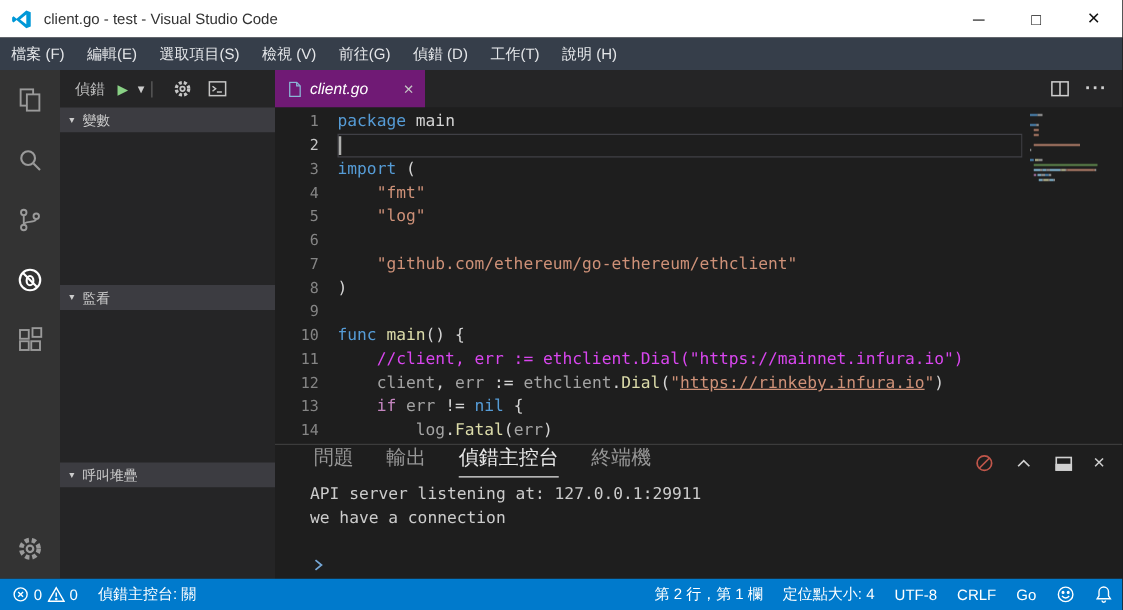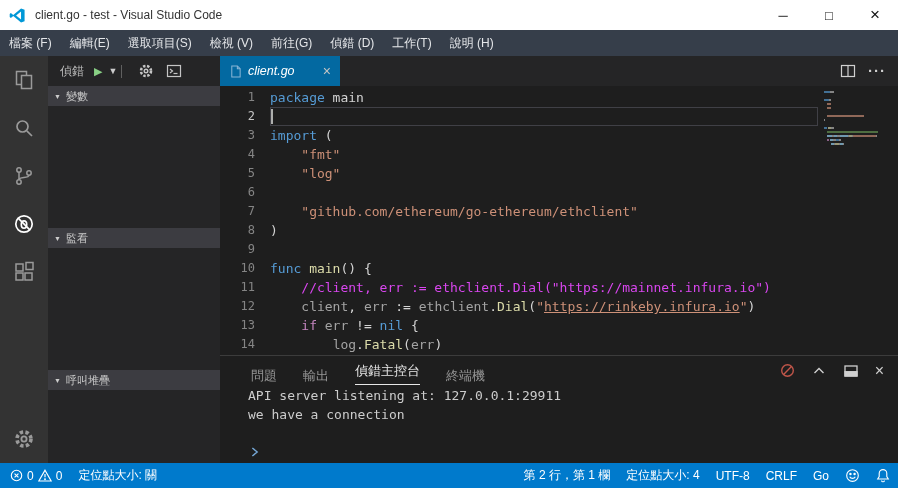--- a/index.html
+++ b/index.html
@@ -38,21 +38,21 @@
   .sb-tool-icon { display:flex; margin-right:12px; color:#c5c5c5; }
   .sec-header { height:20px; flex:none; background:#3c3c41; display:flex; align-items:center;
                 padding-left:6px; color:#cccccc; font-size:11px; font-weight:normal; }
   .sec-chev { font-size:7px; margin-right:5px; color:#cccccc; }
   .sec-body { background:#252526; flex:none; }
   .body-vars { height:122px; } .body-watch { height:122px; } .body-stack { flex:1; }
 
   
   .editor-group { flex:1; display:flex; flex-direction:column; min-width:0; }
   .tabbar { height:30px; flex:none; background:#252526; display:flex; align-items:stretch; }
-  .tab { width:120px; background:#0369a1; display:flex; align-items:center; padding:0 9px; }
+  .tab { width:120px; background:#701a75; display:flex; align-items:center; padding:0 9px; }
   .tab-ficon { display:flex; margin-right:6px; }
   .tab-label { color:#ffffff; font-style:italic; font-size:12.5px; }
   .tab-close { margin-left:auto; color:#c5c5c5; font-size:14px; }
   .tab-actions { margin-left:auto; display:flex; align-items:center; color:#d0d0d0; padding-right:12px; }
   .tab-actions > span { margin-left:12px; display:flex; }
   .more-dots { font-size:15px; font-weight:bold; letter-spacing:1px; line-height:10px; }
 
   .editor-body { flex:1; min-height:0; display:flex; background:#1e1e1e; }
   .code-area { flex:1; padding-top:2px; overflow:hidden; }
   .code-line { display:flex; height:19px; line-height:19px;
@@ -66,21 +66,21 @@
   .tok-v{color:#a3a3a3} .tok-p{color:#d4d4d4} .tok-ctl{color:#c586c0}
   .tok-u{color:#ce9178; text-decoration:underline}
 
   .minimap { width:80px; flex:none; padding:5px 2px 0 6px; }
   .mm-line { height:2px; margin-bottom:2px; font-size:0; white-space:nowrap; }
   .mm-seg { display:inline-block; height:2px; opacity:.65; }
 
   
   .panel { height:108px; flex:none; border-top:1px solid #3c3c3c; display:flex; flex-direction:column; background:#1e1e1e; }
   .panel-tabs { height:29px; flex:none; display:flex; align-items:center; padding-left:18px; }
-  .panel-tab { padding:0 13px; color:#969696; font-size:13px; height:100%; display:flex; align-items:flex-end; }
+  .panel-tab { padding:0 13px; color:#969696; font-size:16px; height:100%; display:flex; align-items:flex-start; }
   .panel-tab.active { color:#e7e7e7; }
   .panel-tab.active span { border-bottom:1px solid #e7e7e7; padding-bottom:4px; }
   .panel-actions { margin-left:auto; display:flex; align-items:center; padding-right:14px; }
   .panel-actions > span { margin-left:16px; display:flex; color:#d0d0d0; }
   .panel-close { font-size:16px; line-height:12px; }
   .panel-content { flex:1; display:flex; flex-direction:column; padding:1px 0 2px 28px;
                    font-family:"DejaVu Sans Mono","Liberation Mono",monospace; font-size:13px; color:#cccccc; }
   .console-line { height:19px; line-height:19px; white-space:pre; }
   .console-spacer { flex:1; }
   .console-input { height:18px; display:flex; align-items:center; }
@@ -384,21 +384,21 @@
         <span>0</span>
         <span>
           <svg width="14" height="13" viewBox="0 0 14 13" stroke="#fff" fill="none" stroke-width="1.2">
             <path d="M7 1.2 L13.2 12 H0.8 Z"></path>
               <line x1="7" y1="5" x2="7" y2="8.3"></line>
               <circle cx="7" cy="10.2" r="0.4"></circle>
           </svg>
           </span>
         <span>0</span>
       </div>
-      <div class="sb-item">定位點大小: 關</div>
+      <div class="sb-item">偵錯主控台: 關</div>
     </div>
     <div class="sb-right">
       <div style="display:flex;height:100%">
           <div class="sb-item">第 2 行，第 1 欄</div>
           <div class="sb-item">定位點大小: 4</div>
           <div class="sb-item">UTF-8</div>
           <div class="sb-item">CRLF</div>
           <div class="sb-item">Go</div>
         </div>
       <div class="sb-item">

